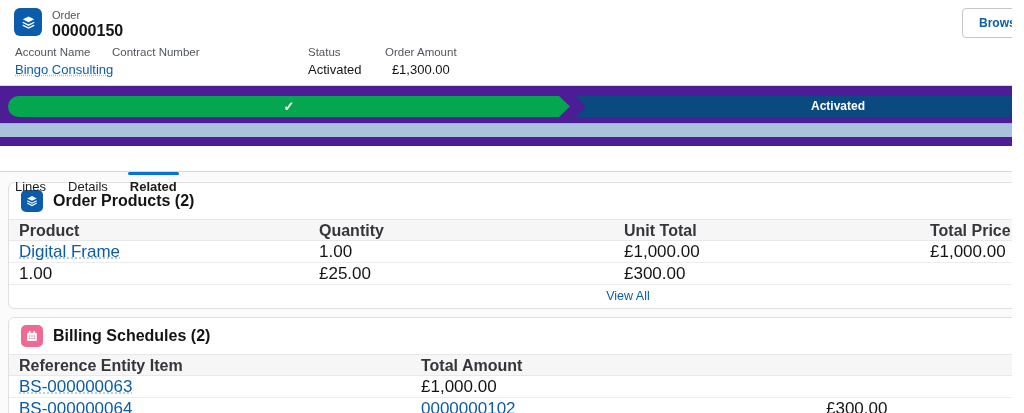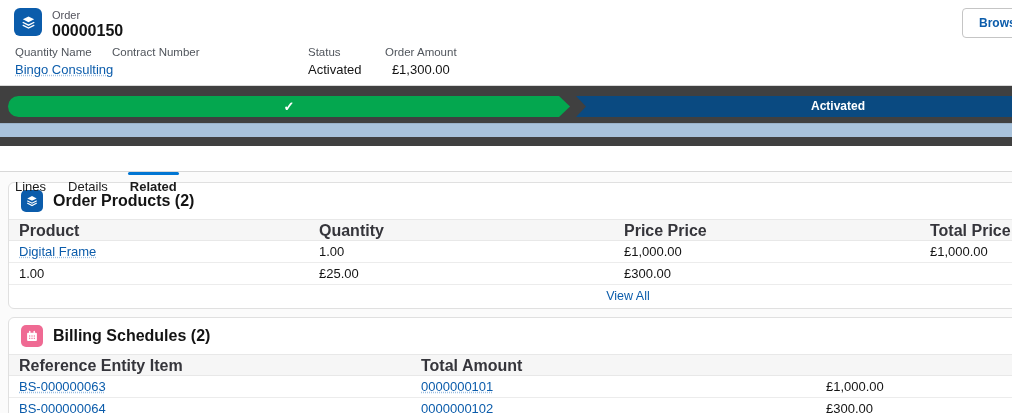--- a/index.html
+++ b/index.html
@@ -1,19 +1,19 @@
 <!DOCTYPE html>
 <html><head>
 <meta charset="utf-8">
 <style>
   * { box-sizing: border-box; margin: 0; padding: 0; }
   body { margin:0; background:#fff; }
   .viewport {
     position:relative; width:1012px; height:413px; overflow:hidden;
-    background:#404040; font-family:"Liberation Sans", sans-serif;
+    background:#4c1d95; font-family:"Liberation Sans", sans-serif;
   }
   .page { position:relative; width:1256px; }
 
   
   .top-panel { position:relative; height:86px; background:#fff; border-bottom:1px solid #d9d9d9; }
   .entity-header { position:absolute; top:8px; left:14px; display:flex; gap:10px; align-items:flex-start; }
   .entity-icon { width:28px; height:28px; border-radius:6px; background:#0b5cab;
                  display:flex; align-items:center; justify-content:center; flex:0 0 auto; }
   .entity-label { font-size:11px; color:#52525c; margin-top:1px; }
   .entity-number { font-size:16px; font-weight:bold; color:#141414; margin-top:1px; }
@@ -60,21 +60,21 @@
           margin-bottom:8px; overflow:hidden; }
   .card-head { display:flex; align-items:center; gap:10px; padding:7px 12px 7px 12px; }
   .card-icon { width:22px; height:22px; border-radius:5px; display:flex;
                align-items:center; justify-content:center; flex:0 0 auto; }
   .card-title { font-size:16px; font-weight:bold; color:#141414; }
 
   .hrow { display:grid; background:#f6f6f6; border-top:1px solid #e8e8e8; border-bottom:1px solid #e8e8e8; }
   .hcell { font-size:16px; font-weight:bold; color:#35353b; padding:2.5px 10px; line-height:15px; white-space:nowrap; }
   .drow { display:grid; border-bottom:1px solid #ececec; }
   .drow:last-child { border-bottom:1px solid #ececec; }
-  .dcell { font-size:13px; color:#141414; padding:3.5px 10px; line-height:14px; white-space:nowrap; }
+  .dcell { font-size:17px; color:#141414; padding:3.5px 10px; line-height:14px; white-space:nowrap; }
   .grid-products { grid-template-columns:300px 305px 306px 1fr; }
   .grid-billing  { grid-template-columns:402px 405px 1fr; }
   .view-all { text-align:center; padding:4px 0 5px; font-size:12.5px; }
   .view-all .link { text-decoration:none; }
 </style>
 </head>
 <body>
 
 <div class="viewport" style="--green: #04a74f; --navy: #0a4a81;">
   <div class="page">
@@ -89,21 +89,21 @@
           </svg>
         </div>
         <div>
           <div class="entity-label">Order</div>
           <div class="entity-number">00000150</div>
         </div>
       </div>
       <button class="browse-btn">Browse Catalog</button>
 
       <div class="hfield f0">
-        <div class="lbl">Quantity Name</div>
+        <div class="lbl">Account Name</div>
         <div class="val"><span class="link">Bingo Consulting</span></div>
       </div>
       <div class="hfield f1">
         <div class="lbl">Contract Number</div>
         <div class="val"></div>
       </div>
       <div class="hfield f3">
         <div class="lbl">Status</div>
         <div class="val">Activated</div>
       </div>
@@ -139,21 +139,21 @@
               <path fill="none" stroke="#fff" stroke-width="2" stroke-linecap="round" d="M4.5 12 l7.5 3.8 7.5 -3.8"></path>
               <path fill="none" stroke="#fff" stroke-width="2" stroke-linecap="round" d="M4.5 16 l7.5 3.8 7.5 -3.8"></path>
             </svg>
           </div>
           <div class="card-title">Order Products (2)</div>
         </div>
         <div>
             <div class="hrow grid-products">
               <div class="hcell">Product</div>
               <div class="hcell">Quantity</div>
-              <div class="hcell">Price Price</div>
+              <div class="hcell">Unit Total</div>
               <div class="hcell">Total Price</div>
             </div>
             <div class="drow grid-products">
               <div class="dcell"><span class="link">Digital Frame</span></div>
               <div class="dcell">1.00</div>
               <div class="dcell">£1,000.00</div>
               <div class="dcell">£1,000.00</div>
             </div>
             <div class="drow grid-products">
               <div class="dcell">1.00</div>
@@ -183,21 +183,20 @@
           </div>
           <div class="card-title">Billing Schedules (2)</div>
         </div>
         <div>
             <div class="hrow grid-billing">
               <div class="hcell">Reference Entity Item</div>
               <div class="hcell">Total Amount</div>
             </div>
             <div class="drow grid-billing">
               <div class="dcell"><span class="link">BS-000000063</span></div>
-              <div class="dcell"><span class="link">0000000101</span></div>
               <div class="dcell">£1,000.00</div>
             </div>
             <div class="drow grid-billing">
               <div class="dcell"><span class="link">BS-000000064</span></div>
               <div class="dcell"><span class="link">0000000102</span></div>
               <div class="dcell">£300.00</div>
             </div>
           </div>
       </div>
 

